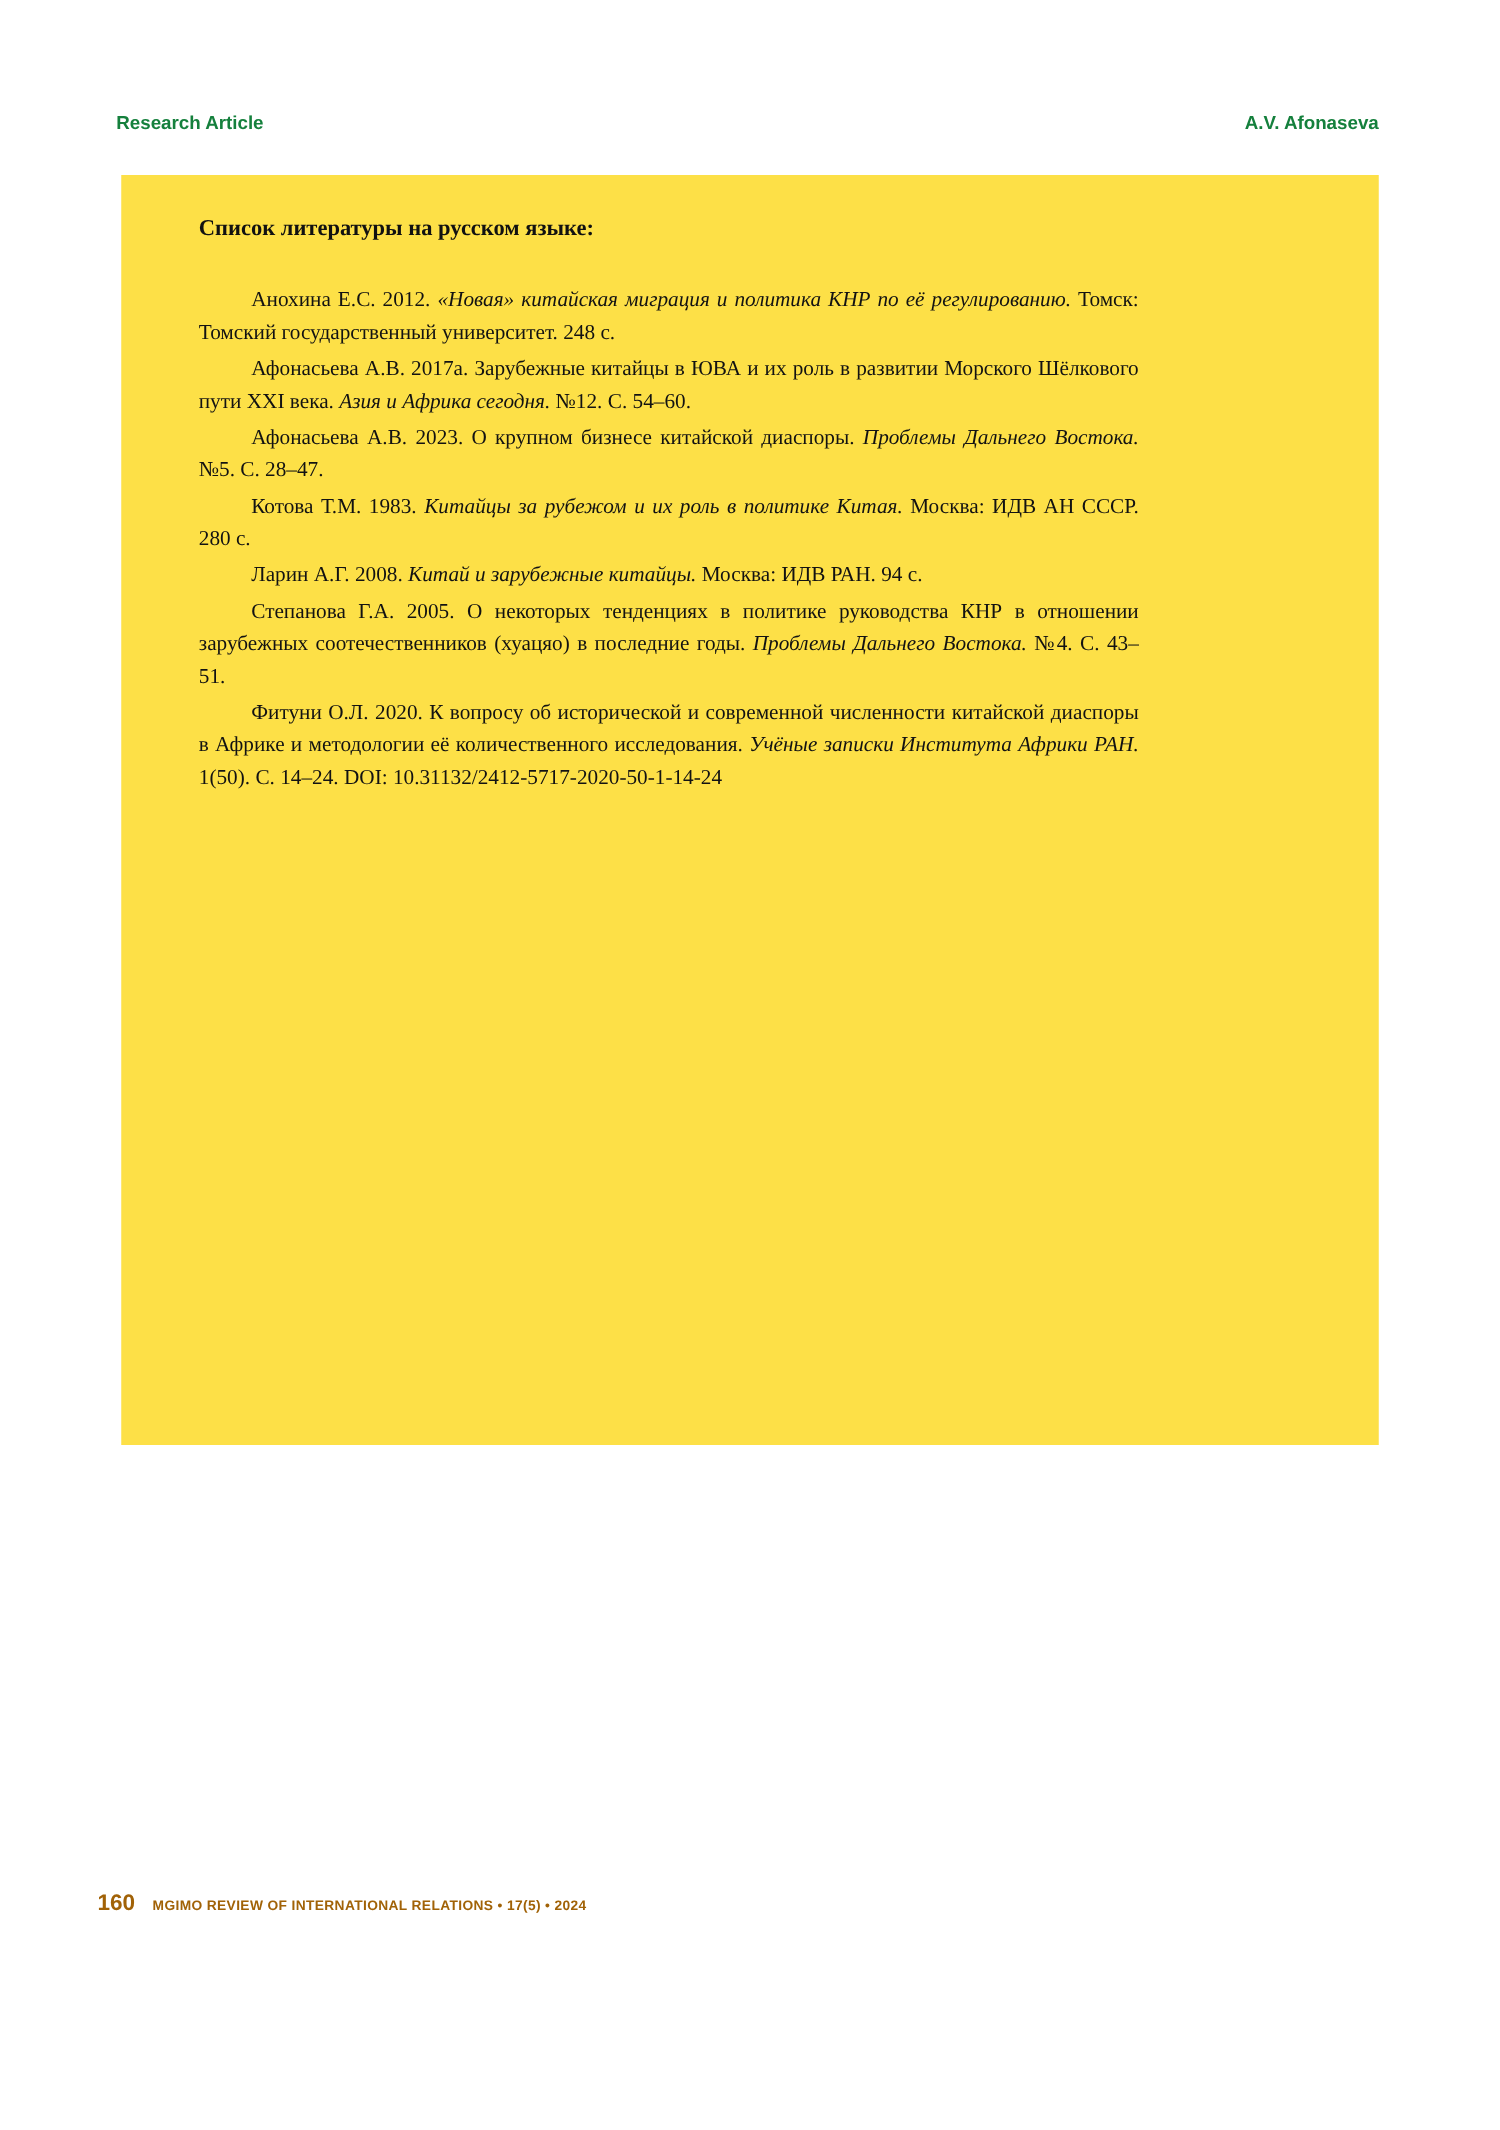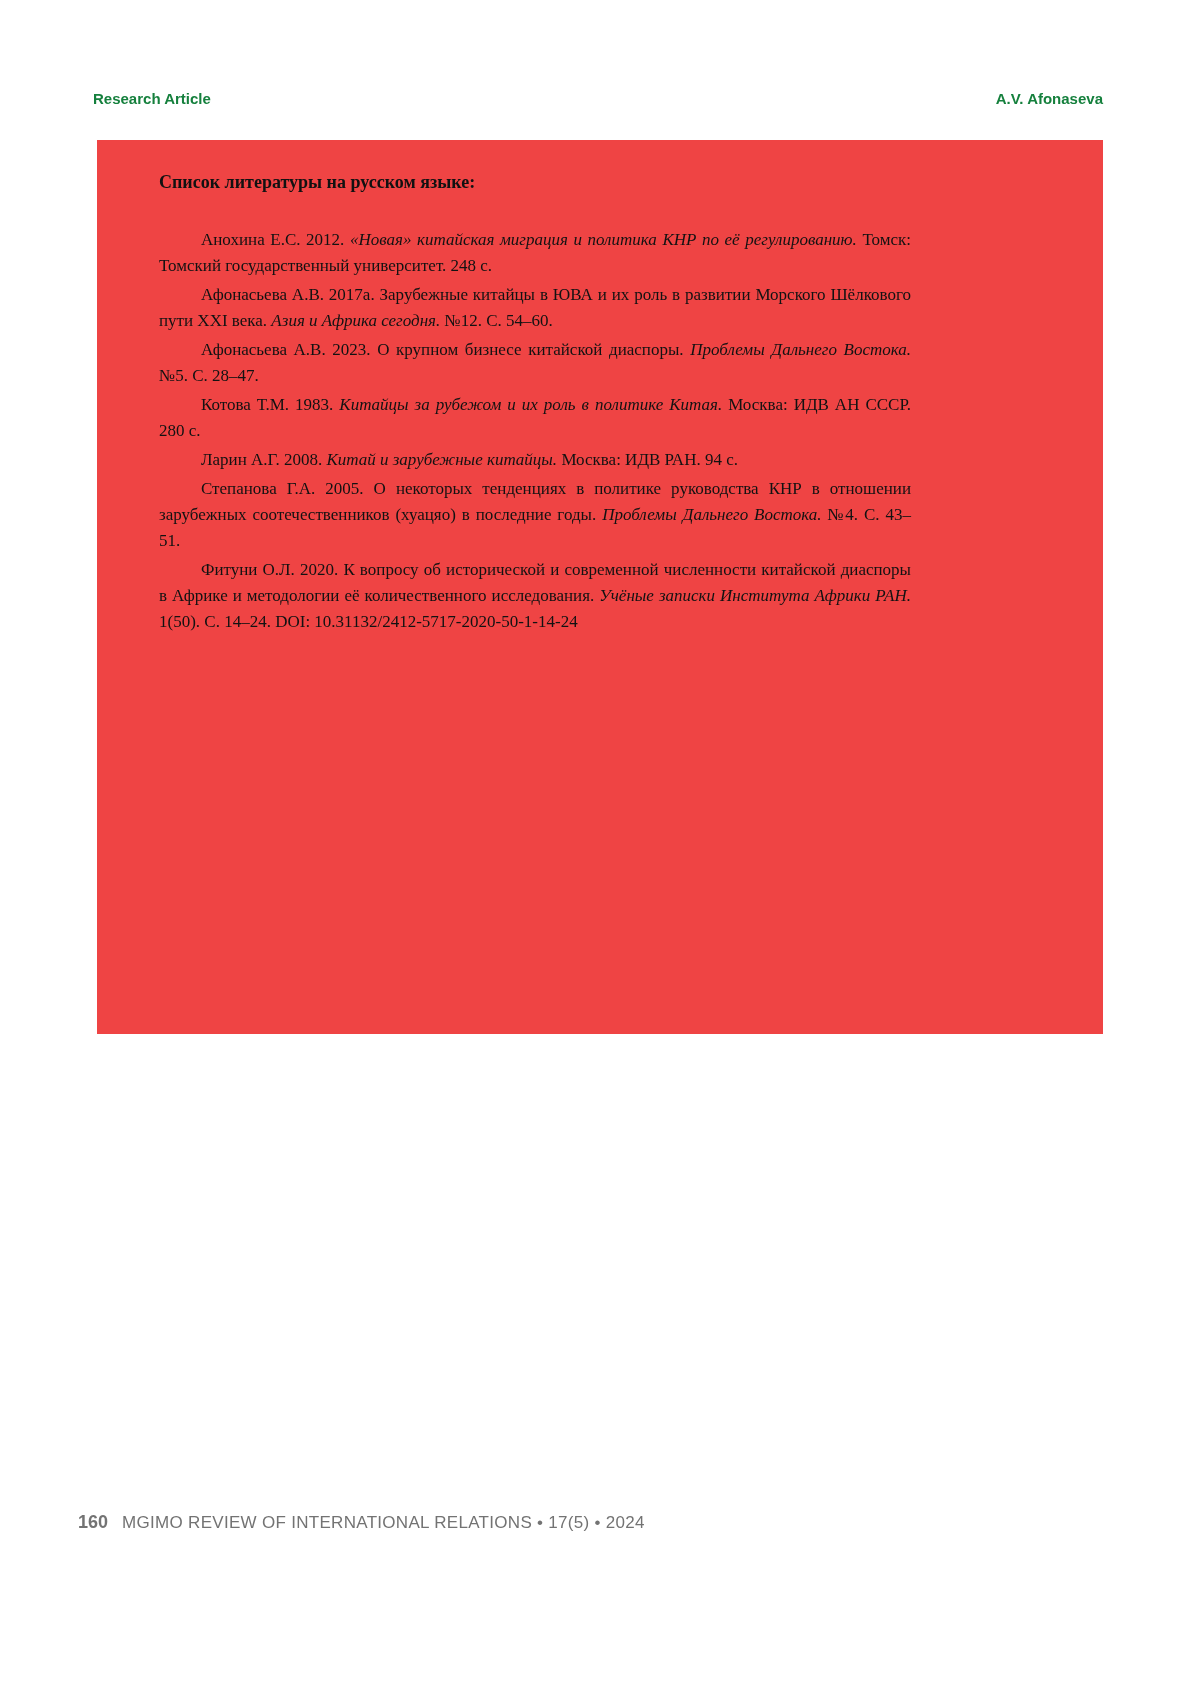--- a/index.html
+++ b/index.html
@@ -30,22 +30,22 @@
     font-size: 15px;
     color: #15803d;
   }
   .header-left { font-weight: 600; }
   .header-right { font-weight: 700; }
   .refs-box {
     position: absolute;
     top: 140px;
     left: 97px;
     width: 1006px;
-    height: 894px;
-    background: #ef4444;
+    height: 1016px;
+    background: #fde047;
     padding: 32px 192px 0 62px;
   }
   .refs-heading {
     font-family: "Liberation Serif", serif;
     font-size: 18px;
     font-weight: 700;
     color: #111111;
     margin-bottom: 34px;
   }
   .refs-list {
@@ -61,29 +61,29 @@
   }
   .ref .it { font-style: italic; }
   .page-footer {
     position: absolute;
     left: 78px;
     top: 1512px;
     display: flex;
     align-items: baseline;
     gap: 14px;
     font-family: "Liberation Sans", sans-serif;
-    color: #737373;
+    color: #a16207;
   }
   .page-number {
     font-size: 18px;
     font-weight: 700;
   }
   .journal-line {
-    font-size: 17px;
-    font-weight: 400;
+    font-size: 11px;
+    font-weight: 700;
     letter-spacing: 0.3px;
   }
 </style>
 </head>
 <body>
 
 <div class="page">
 
   <header class="page-header">
     <span class="header-left">Research Article</span>

